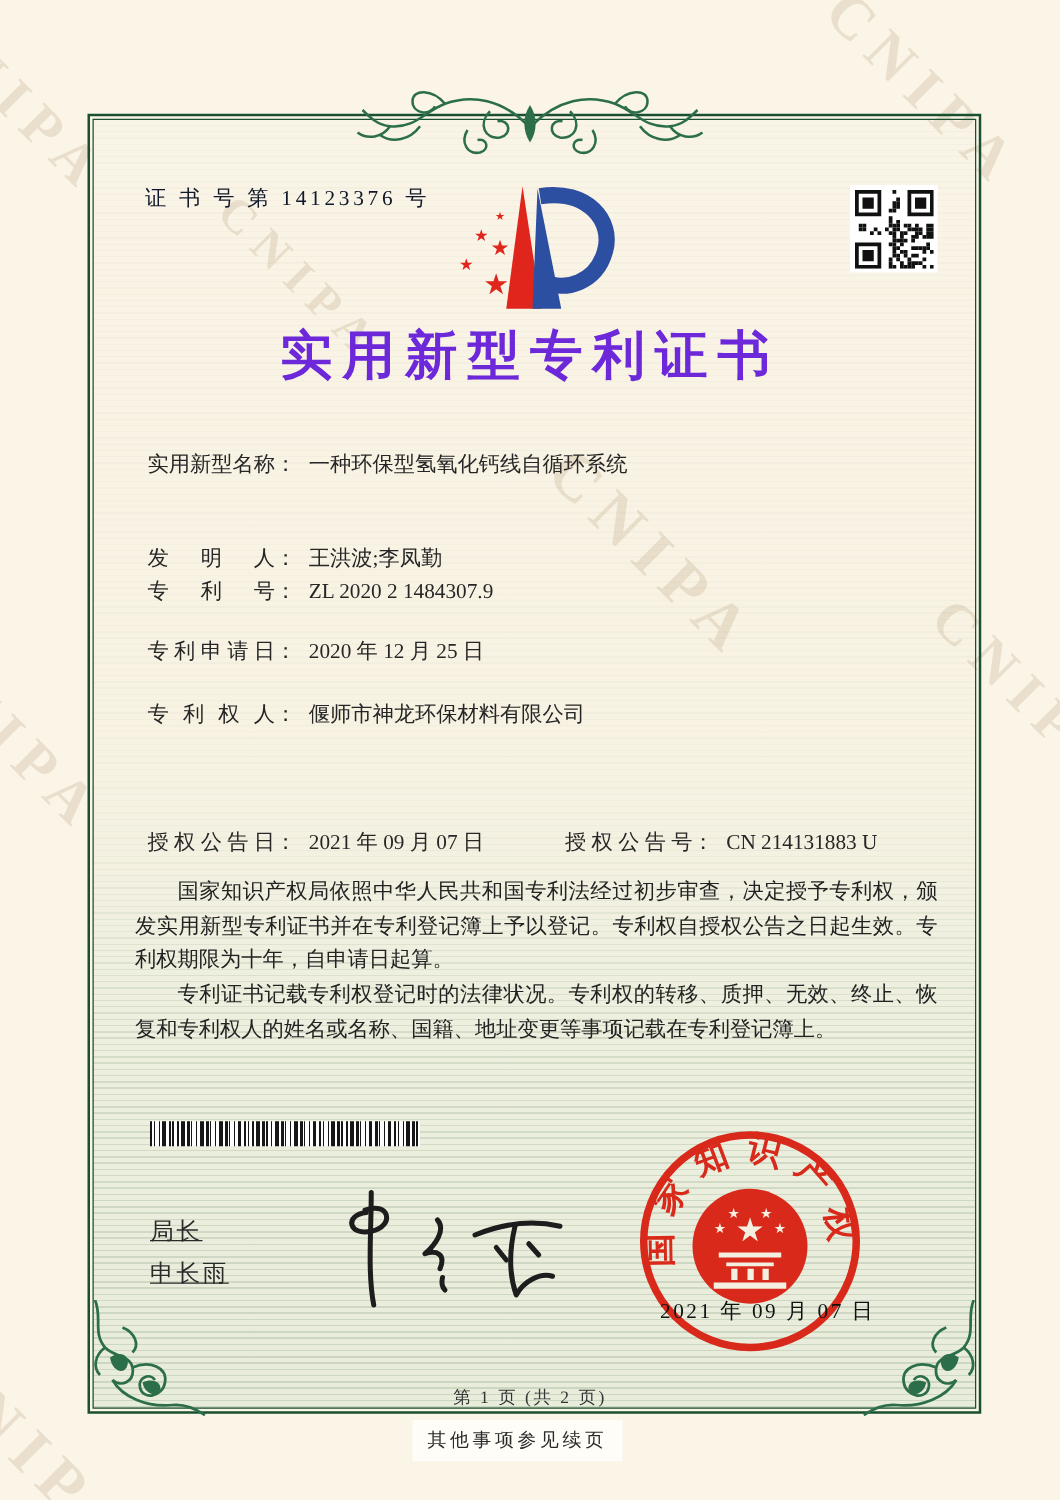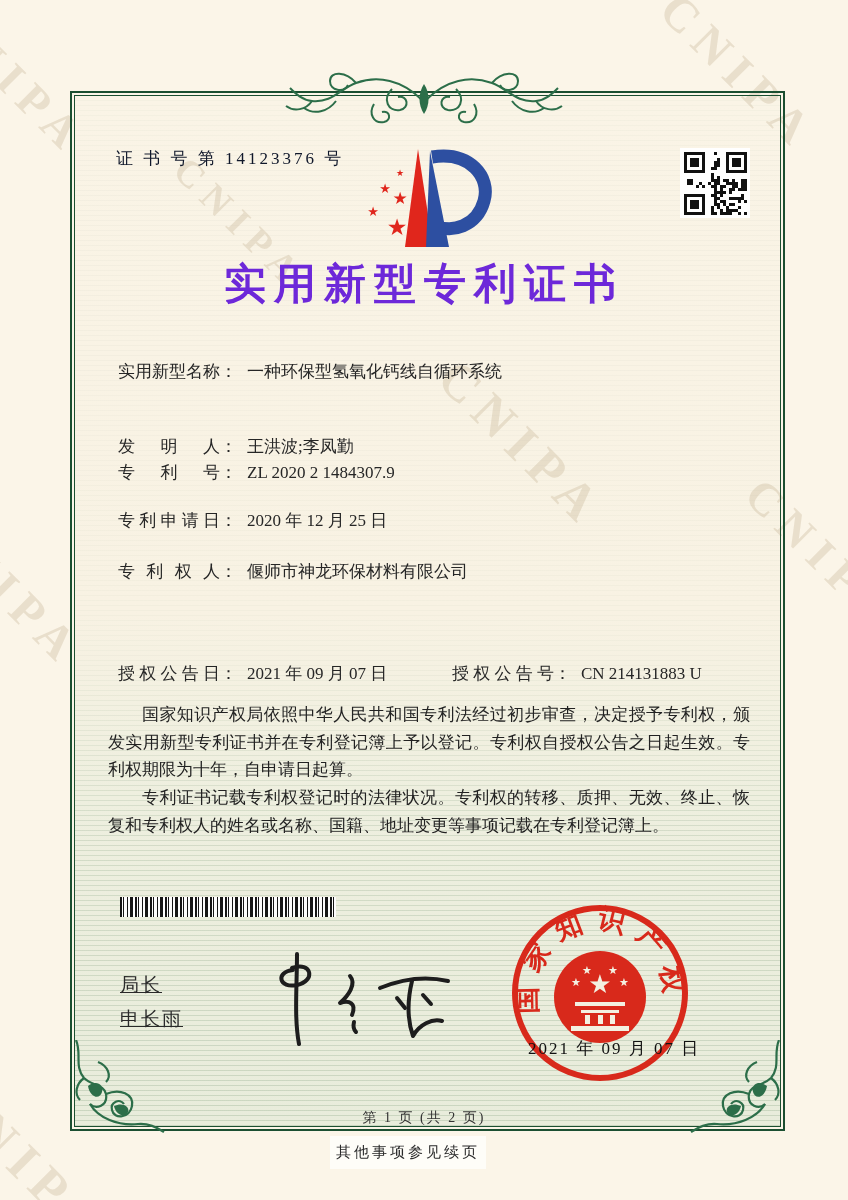--- a/index.html
+++ b/index.html
@@ -23,29 +23,29 @@
   .deco{position:absolute;z-index:2;}
   
   .abs{position:absolute;z-index:3;}
   .certno{left:116px;top:147px;font-size:17px;letter-spacing:3px;color:#0f172a;}
   .title{left:0;right:0;top:256px;text-align:center;font-size:42px;font-weight:bold;
          letter-spacing:8px;color:#6d28d9;}
   .frow{left:118px;font-size:17px;white-space:nowrap;color:#262626;}
   .flabel{display:inline-block;width:102px;text-align:justify;text-align-last:justify;}
   .fvalue{margin-left:10px;white-space:pre;}
   .paras{left:108px;top:701px;width:642px;font-size:17px;line-height:1.63;color:#222;
-         text-align:justify;}
+         text-align:justify;font-family:Liberation Mono, monospace;}
   .paras p{margin:0;text-indent:2em;}
   .barcode{left:120px;top:897px;width:216px;height:20px;background:
      repeating-linear-gradient(90deg,#161616 0 2px,#fdfdfd 2px 3px,#161616 3px 4px,#fdfdfd 4px 7px,
        #161616 7px 8px,#fdfdfd 8px 10px,#161616 10px 13px,#fdfdfd 13px 15px);}
   .signer{font-family:"Liberation Sans","DejaVu Sans",sans-serif;font-size:19px;color:#2a2a2a;letter-spacing:2px;}
   .sealdate{left:528px;top:1037px;font-size:17px;letter-spacing:2px;color:#111;z-index:4;}
   .pageno{left:0;right:0;top:1094px;text-align:center;font-size:14px;letter-spacing:2px;color:#333;margin-top:15px;}
-  .note{left:330px;top:1136px;width:156px;padding:7px 0;text-align:center;background:#fefdf8;
+  .note{left:330px;top:1136px;width:144px;padding:7px 12px;text-align:center;background:#fefdf8;
         font-size:15px;letter-spacing:3px;color:#2a2a2a;}
   .qrbox{left:680px;top:148px;width:70px;height:70px;background:#fff;z-index:3;
          display:flex;align-items:center;justify-content:center;}
 </style>
 </head>
 <body>
 
 <div class="page">
 
   <span class="wm" style="left:-38px;top:-8px;font-size:46px;">CNIPA</span>

